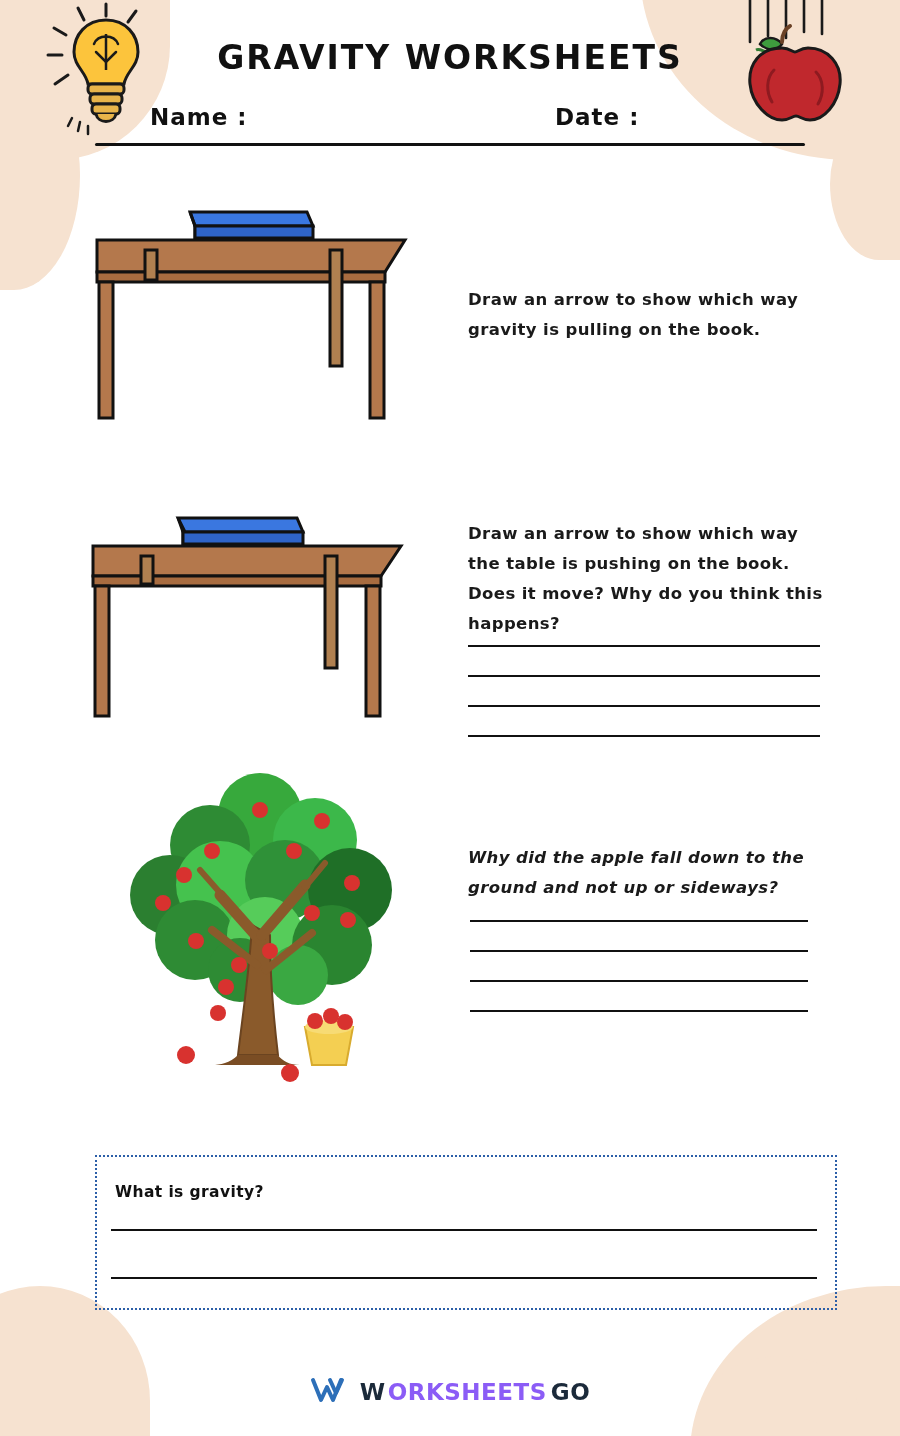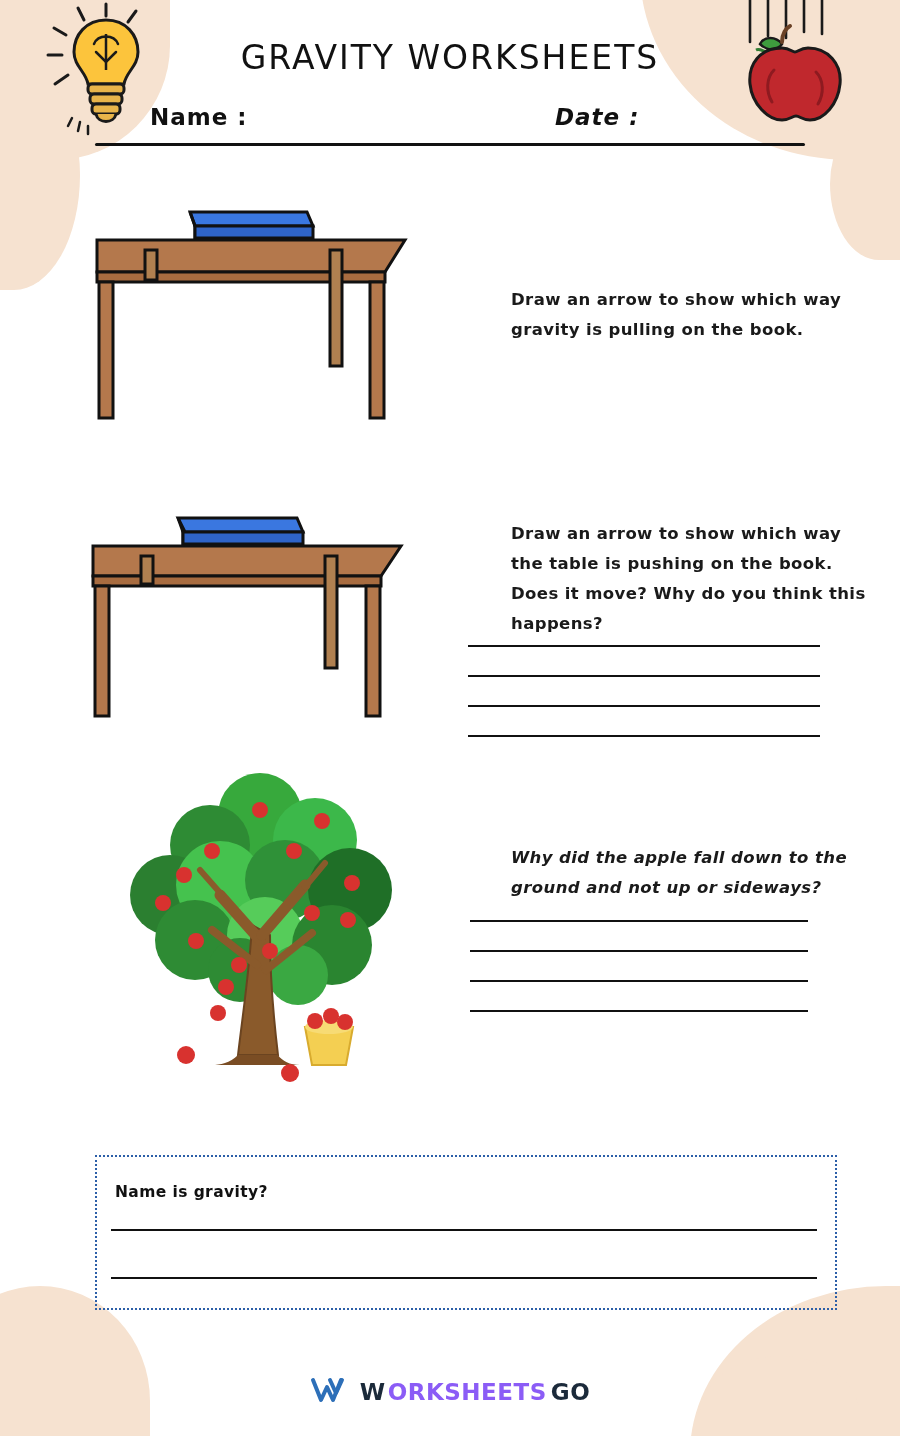--- a/index.html
+++ b/index.html
@@ -70,62 +70,61 @@
     z-index: 2;
   }
 
   
   .title {
     position: absolute;
     top: 38px;
     left: 0; right: 0;
     text-align: center;
     font-family: "DejaVu Sans", sans-serif;
-    font-weight: normal;
+    font-weight: bold;
     font-size: 33px;
     letter-spacing: 2px;
     color: #111111;
   }
   .namedate {
     position: absolute;
     top: 104px;
     left: 95px;
     right: 95px;
     height: 34px;
   }
   .field-label {
     position: absolute;
     font-family: "DejaVu Sans", sans-serif;
     font-weight: bold;
     font-size: 23px;
     letter-spacing: 1px;
     color: #111111;
   }
   .name-label { left: 55px; top: 0; }
-  .date-label { left: 460px; top: 0; font-style: italic; }
+  .date-label { left: 460px; top: 0; }
   .header-rule {
     position: absolute;
     left: 95px;
     right: 95px;
     top: 143px;
     height: 3px;
     background: #111111;
     border-radius: 2px;
   }
 
   
   .qtext {
     position: absolute;
     font-family: "DejaVu Sans", sans-serif;
     font-size: 16.5px;
     font-weight: 600;
     line-height: 30px;
     color: #1a1a1a;
     letter-spacing: 0.4px;
-    margin-left: 43px;
   }
 
   
   .ans-line {
     position: absolute;
     height: 0;
     border-top: 2px solid #111111;
   }
 
   
@@ -330,21 +329,21 @@
       </g>
     </svg>
   </div>
   <div class="qtext" style="left:468px; top:843px; width:365px;font-style:italic;">Why did the apple fall down to the ground and not up or sideways?</div>
   <div class="ans-line" style="left:470px; top:920px; width:338px;"></div>
   <div class="ans-line" style="left:470px; top:950px; width:338px;"></div>
   <div class="ans-line" style="left:470px; top:980px; width:338px;"></div>
   <div class="ans-line" style="left:470px; top:1010px; width:338px;"></div>
 
   <div class="bottom-box">
-    <div class="bottom-q">Name is gravity?</div>
+    <div class="bottom-q">What is gravity?</div>
     <div class="ans-line" style="left:14px; top:72px; width:706px;"></div>
     <div class="ans-line" style="left:14px; top:120px; width:706px;"></div>
   </div>
 
   <div class="footer">
     <span>
       <svg width="40" height="30" viewBox="0 0 40 30">
         <path d="M3 5 L 11 25 L 17 12 L 23 25 L 31 5" fill="none" stroke="#2d6fb8" stroke-width="4" stroke-linejoin="round" stroke-linecap="round"></path>
         <path d="M20 5 L 26 18 L 32 5" fill="none" stroke="#2d6fb8" stroke-width="4" stroke-linejoin="round" stroke-linecap="round"></path>
       </svg>

